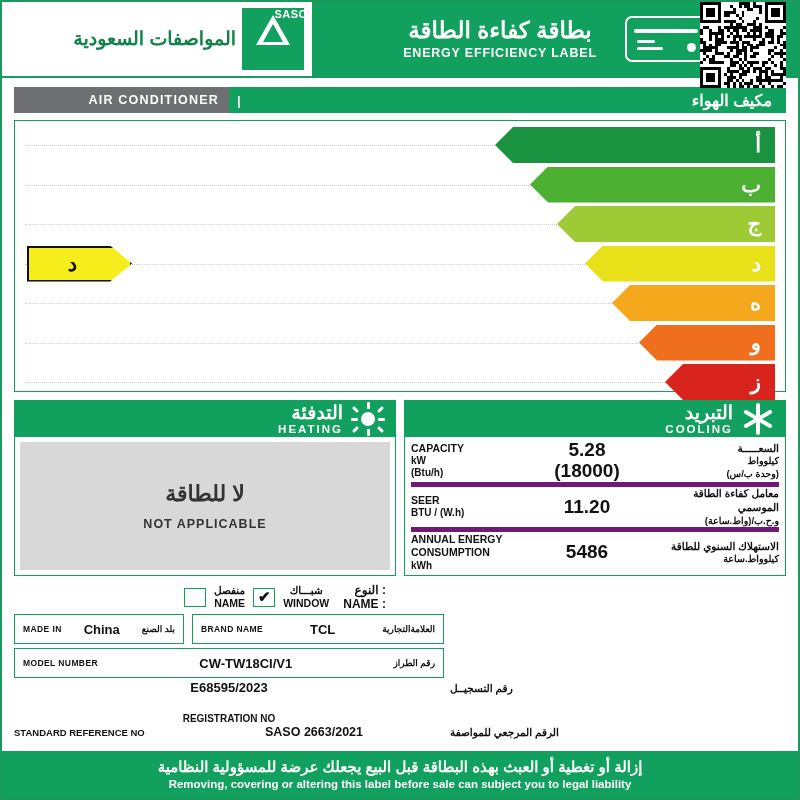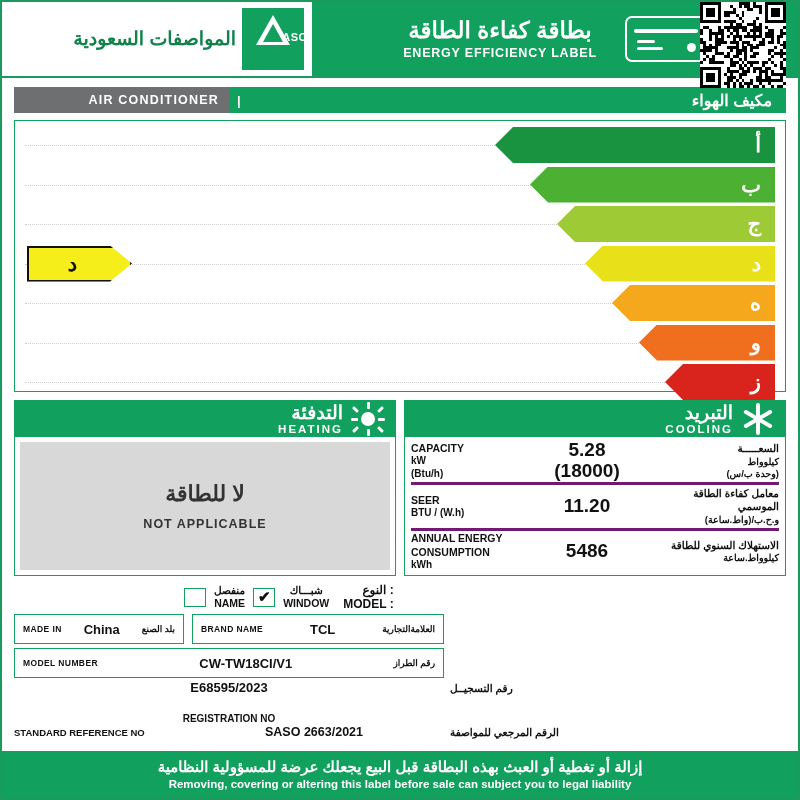--- a/index.html
+++ b/index.html
@@ -30,21 +30,21 @@
     padding-right: 8px;
     background: #fff;
   }
   .ss-text { text-align: right; line-height: 1.05; padding-right: 6px;}
   .ss-ar { font-size: 19px; font-weight: bold; color: #11824c; letter-spacing: .2px; }
   .ss-en { font-size: 22px; font-weight: bold; color: #11824c; }
   .saso-logo {
     width: 62px; height: 62px;
     background: #11a05d;
     position: relative;
-    display:flex; align-items:center; justify-content:center;padding-left:36px;
+    display:flex; align-items:flex-start; justify-content:center;padding-left:36px;
   }
   .saso-logo .tri {
     position: absolute; top: 7px; left: 50%; transform: translateX(-50%);
     width: 0; height: 0;
     border-left: 17px solid transparent;
     border-right: 17px solid transparent;
     border-bottom: 30px solid #ffffff;
   }
   .saso-logo .tri2 {
     position: absolute; top: 16px; left: 50%; transform: translateX(-50%);
@@ -145,21 +145,21 @@
   .snow { width: 34px; height: 34px; position: relative; }
   .snow i { position:absolute; left:15px; top:1px; width:4px; height:32px; background:#fff; border-radius:2px; }
   .heat-body {
     flex: 1; background: #d8d8d8; margin: 5px; display: flex;
     flex-direction: column; align-items: center; justify-content: center;
   }
   .heat-ar { font-size: 22px; font-weight: bold; color: #333; letter-spacing: 2px; }
   .heat-en { font-size: 12.5px; font-weight: bold; color: #333; letter-spacing: 1px; margin-top: 10px;}
 
   .cool-body { flex: 1; padding: 3px 6px 2px 6px; display:flex; flex-direction:column; }
-  .crow { display: flex; align-items: center; flex: 1; border-bottom: 3px solid #701a75; }
+  .crow { display: flex; align-items: center; flex: 1; border-bottom: 5px solid #701a75; }
   .crow:last-child { border-bottom: none; }
   .c-en { width: 92px; font-size: 10.5px; font-weight: bold; line-height: 1.25; color:#111;}
   .c-en .unit { font-weight: bold; font-size: 10px; }
   .c-val { flex: 1; text-align: center; font-size: 19px; font-weight: bold; line-height: 1.1;}
   .c-ar { width: 108px; text-align: right; font-size: 10.5px; font-weight: bold; line-height: 1.3; direction: rtl;}
   .c-ar .unit { font-size: 9.5px; }
 
   
   .typerow {
     margin: 6px 12px 0 12px; height: 30px;
@@ -339,21 +339,21 @@
       <div>منفصل</div>
       <div>NAME</div>
     </div>
     <div class="chk" id="chk-window">✔</div>
     <div class="cell-lbl">
       <div>شبـــاك</div>
       <div>WINDOW</div>
     </div>
     <div class="type-label">
       <div>النوع :</div>
-      <div>MODEL :</div>
+      <div>NAME :</div>
     </div>
   </div>
 
   <div class="inforow">
     <div class="infobox" style="width:170px;">
       <span class="ib-en">MADE IN</span>
       <span class="ib-val">China</span>
       <span class="ib-ar">بلد الصنع</span>
     </div>
     <div class="infobox" style="width:252px;">

